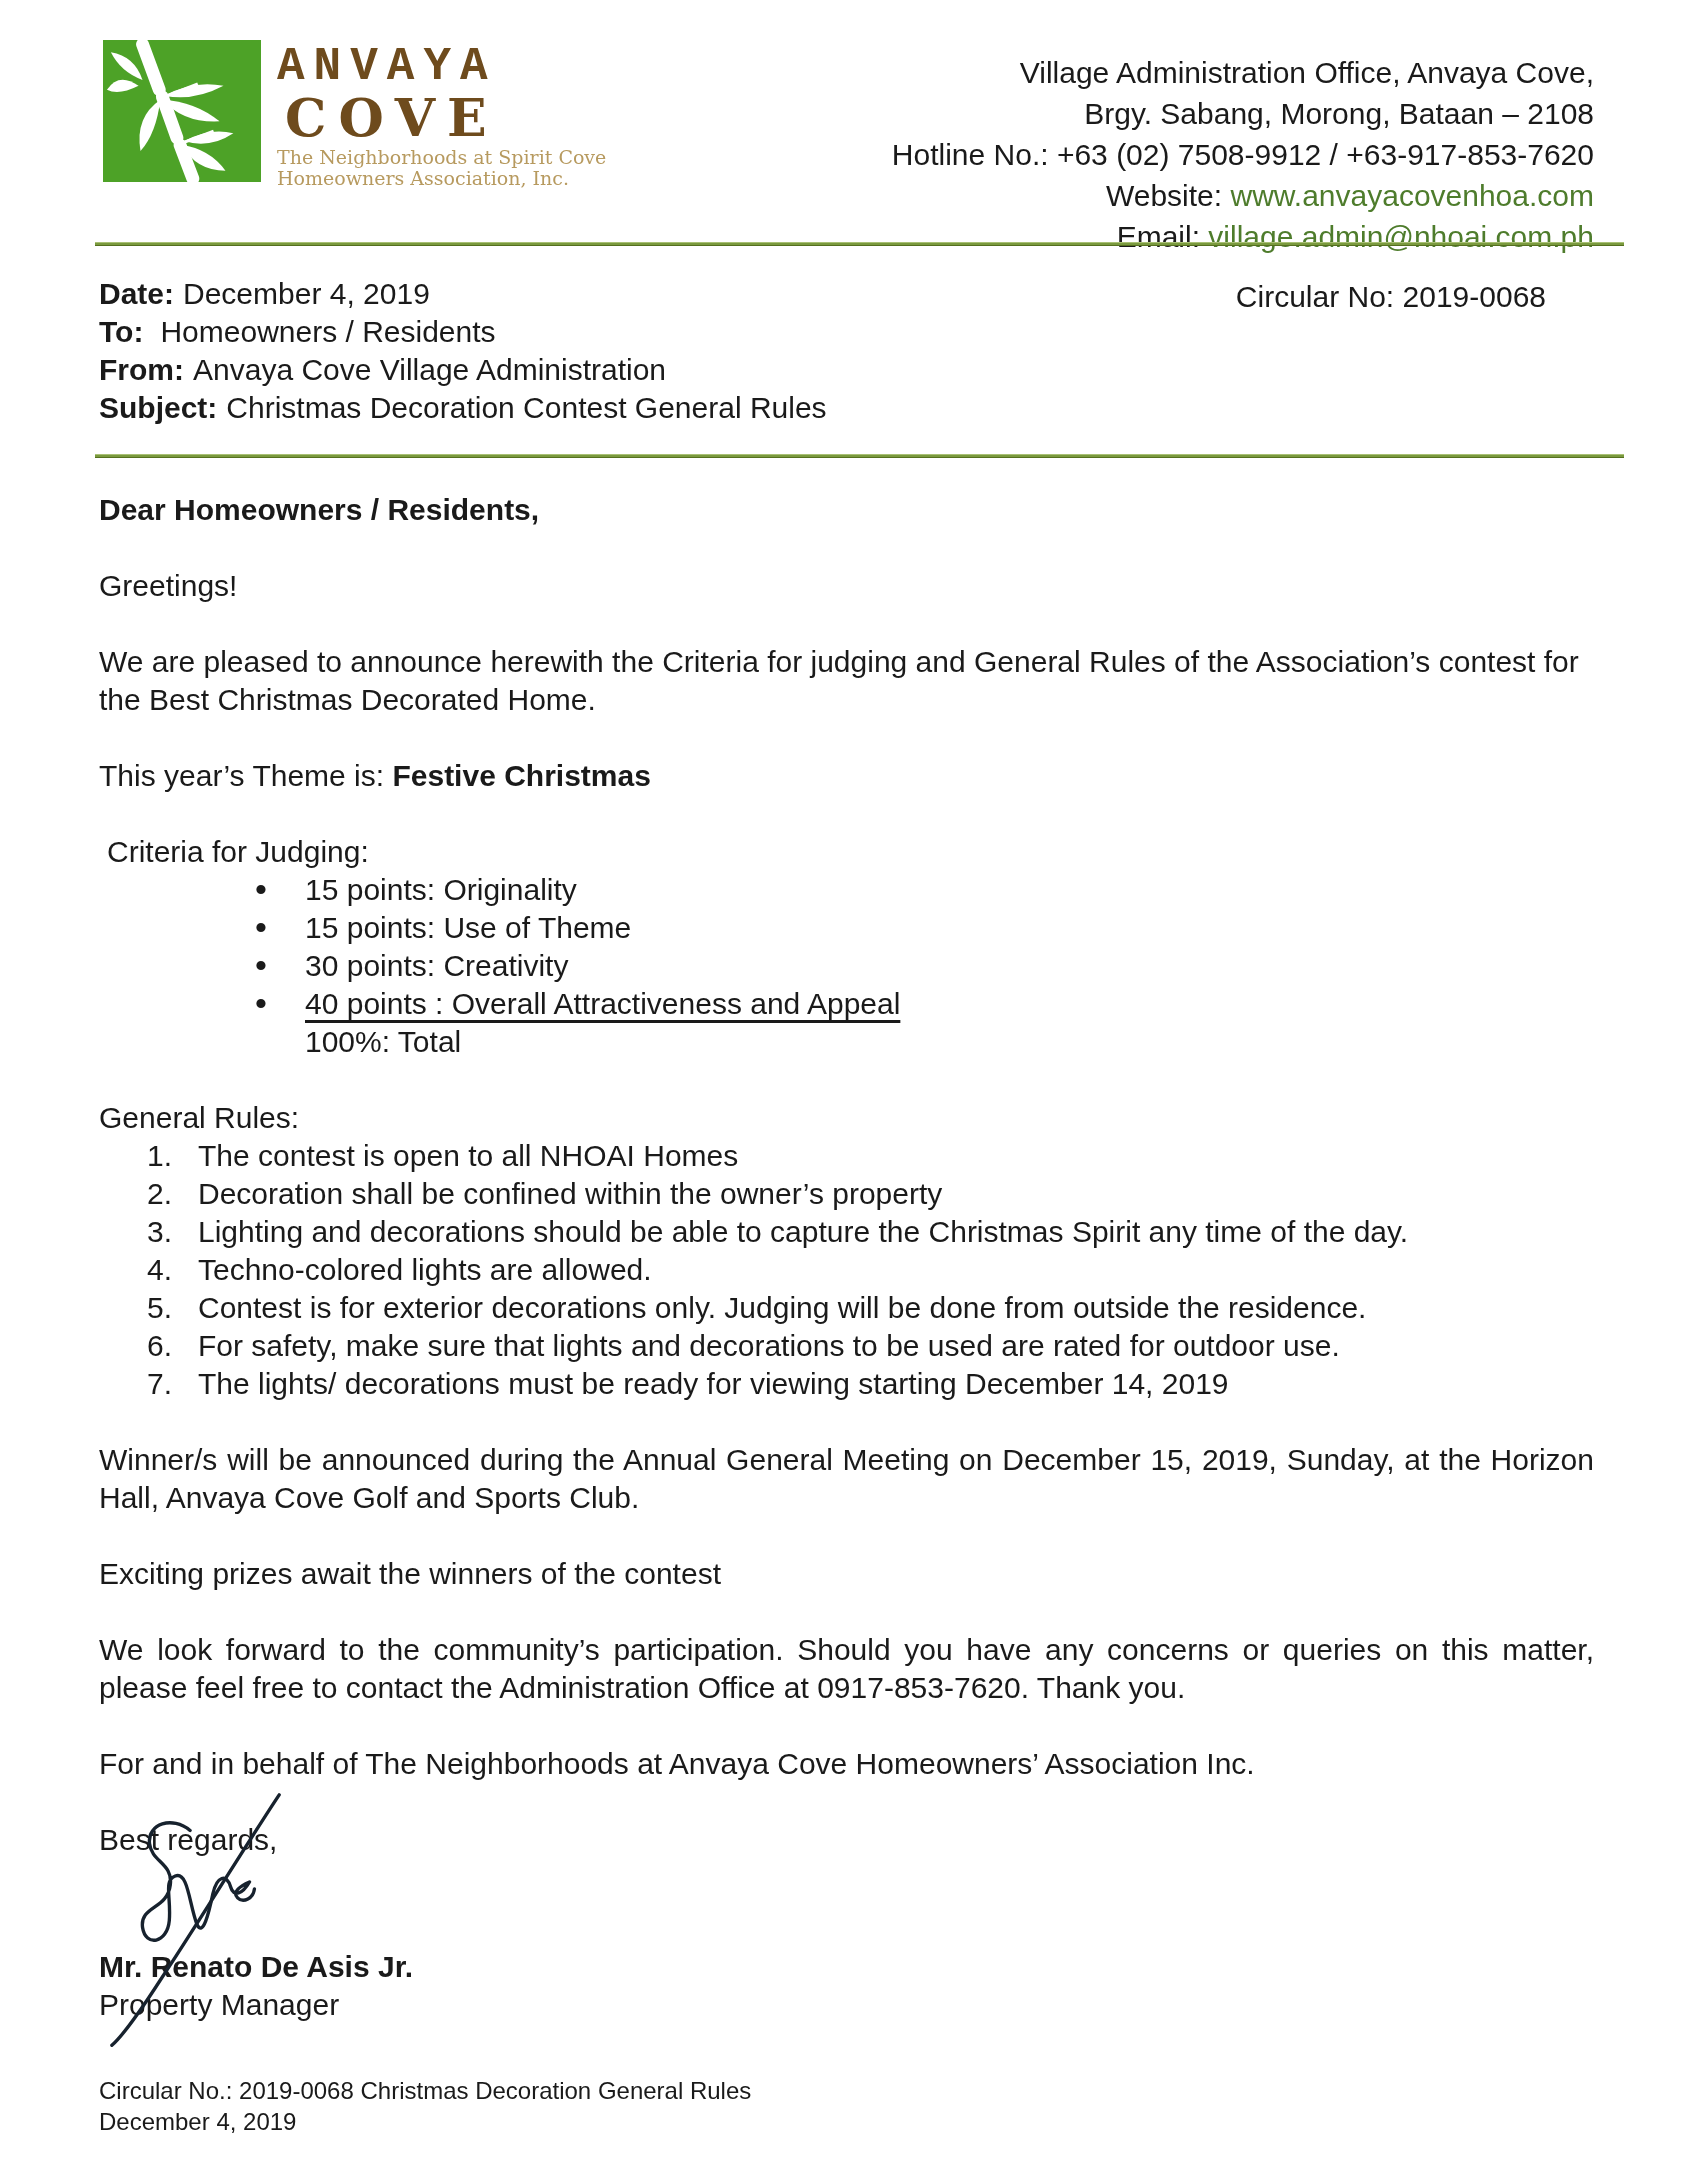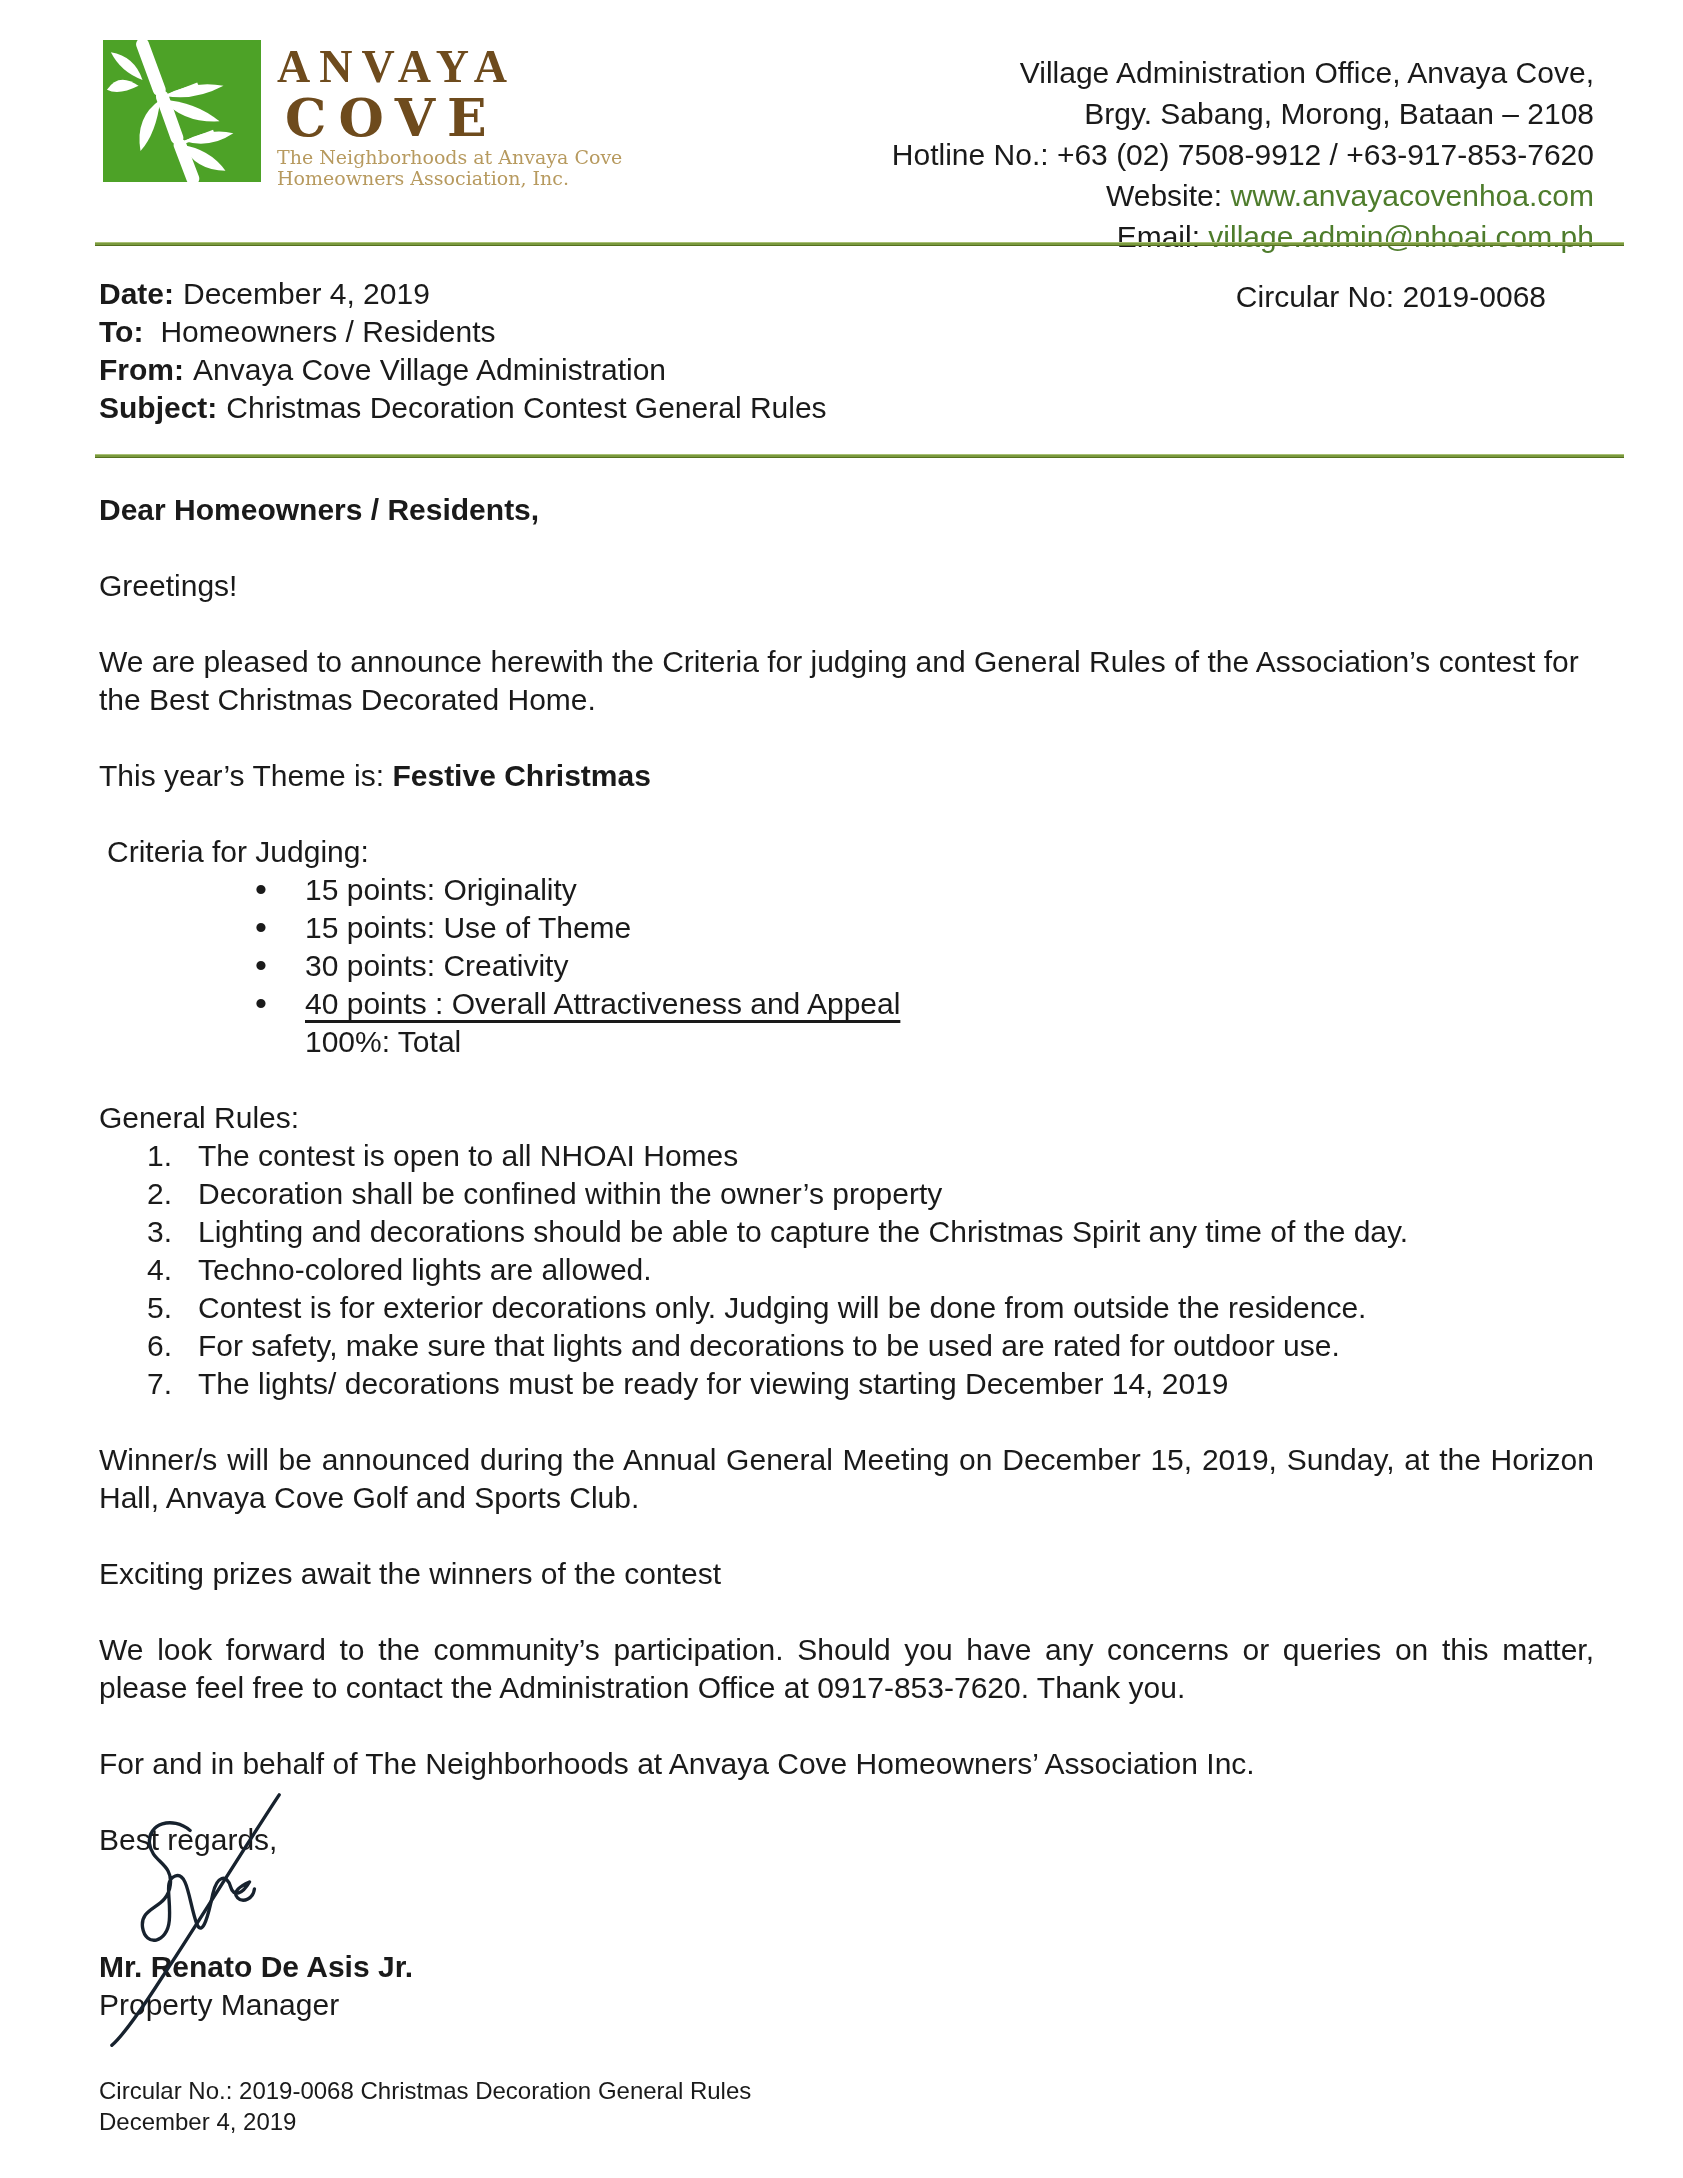--- a/index.html
+++ b/index.html
@@ -9,21 +9,21 @@
   *{margin:0;padding:0;box-sizing:border-box;}
   html,body{background:#ffffff;}
   .page{
     position:relative;width:1683px;height:2178px;background:#fff;
     font-family:"Liberation Sans",sans-serif;color:var(--ink);overflow:hidden;
   }
   
   .logo{position:absolute;left:103px;top:40px;display:flex;}
   .logo-box{width:158px;height:142px;background:var(--logo_green);flex:0 0 auto;}
   .logo-text{margin-left:16px;padding-top:2px;}
-  .logo-title1{font-family:Liberation Serif, serif;font-size:46px;line-height:50px;
+  .logo-title1{font-family:Liberation Mono, monospace;font-size:46px;line-height:50px;
     letter-spacing:9px;color:var(--logo_brown);font-weight:bold;}
   .logo-title2{font-family:"DejaVu Serif",serif;font-size:52px;line-height:51px;
     letter-spacing:12px;color:var(--logo_brown);font-weight:bold;margin-left:8px;}
   .logo-tagline{font-family:"DejaVu Serif",serif;font-size:19px;line-height:21px;
     color:var(--logo_tan);}
   .logo-tagline.first{margin-top:4px;}
   
   .header-right{position:absolute;top:52px;right:89px;text-align:right;
     font-size:30px;line-height:41px;}
   .hlink{color:var(--link_green);}
@@ -87,21 +87,21 @@
         </g>
         <g stroke="#ffffff" stroke-width="3" fill="none">
           <path d="M60 58 L96 44"></path>
           <path d="M80 104 L112 92"></path>
         </g>
       </svg>
     </div>
     <div class="logo-text">
       <div class="logo-title1">ANVAYA</div>
       <div class="logo-title2">COVE</div>
-      <div class="logo-tagline first">The Neighborhoods at Anvaya Cove</div>
+      <div class="logo-tagline first">The Neighborhoods at Spirit Cove</div>
       <div class="logo-tagline">Homeowners Association, Inc.</div>
     </div>
   </div>
 
   <div class="header-right">
     <div>Village Administration Office, Anvaya Cove,</div>
     <div>Brgy. Sabang, Morong, Bataan – 2108</div>
     <div>Hotline No.: +63 (02) 7508-9912 / +63-917-853-7620</div>
     <div><span>Website: </span><span class="hlink">www.anvayacovenhoa.com</span></div>
     <div><span>Email: </span><span class="hlink">village.admin@nhoai.com.ph</span></div>

